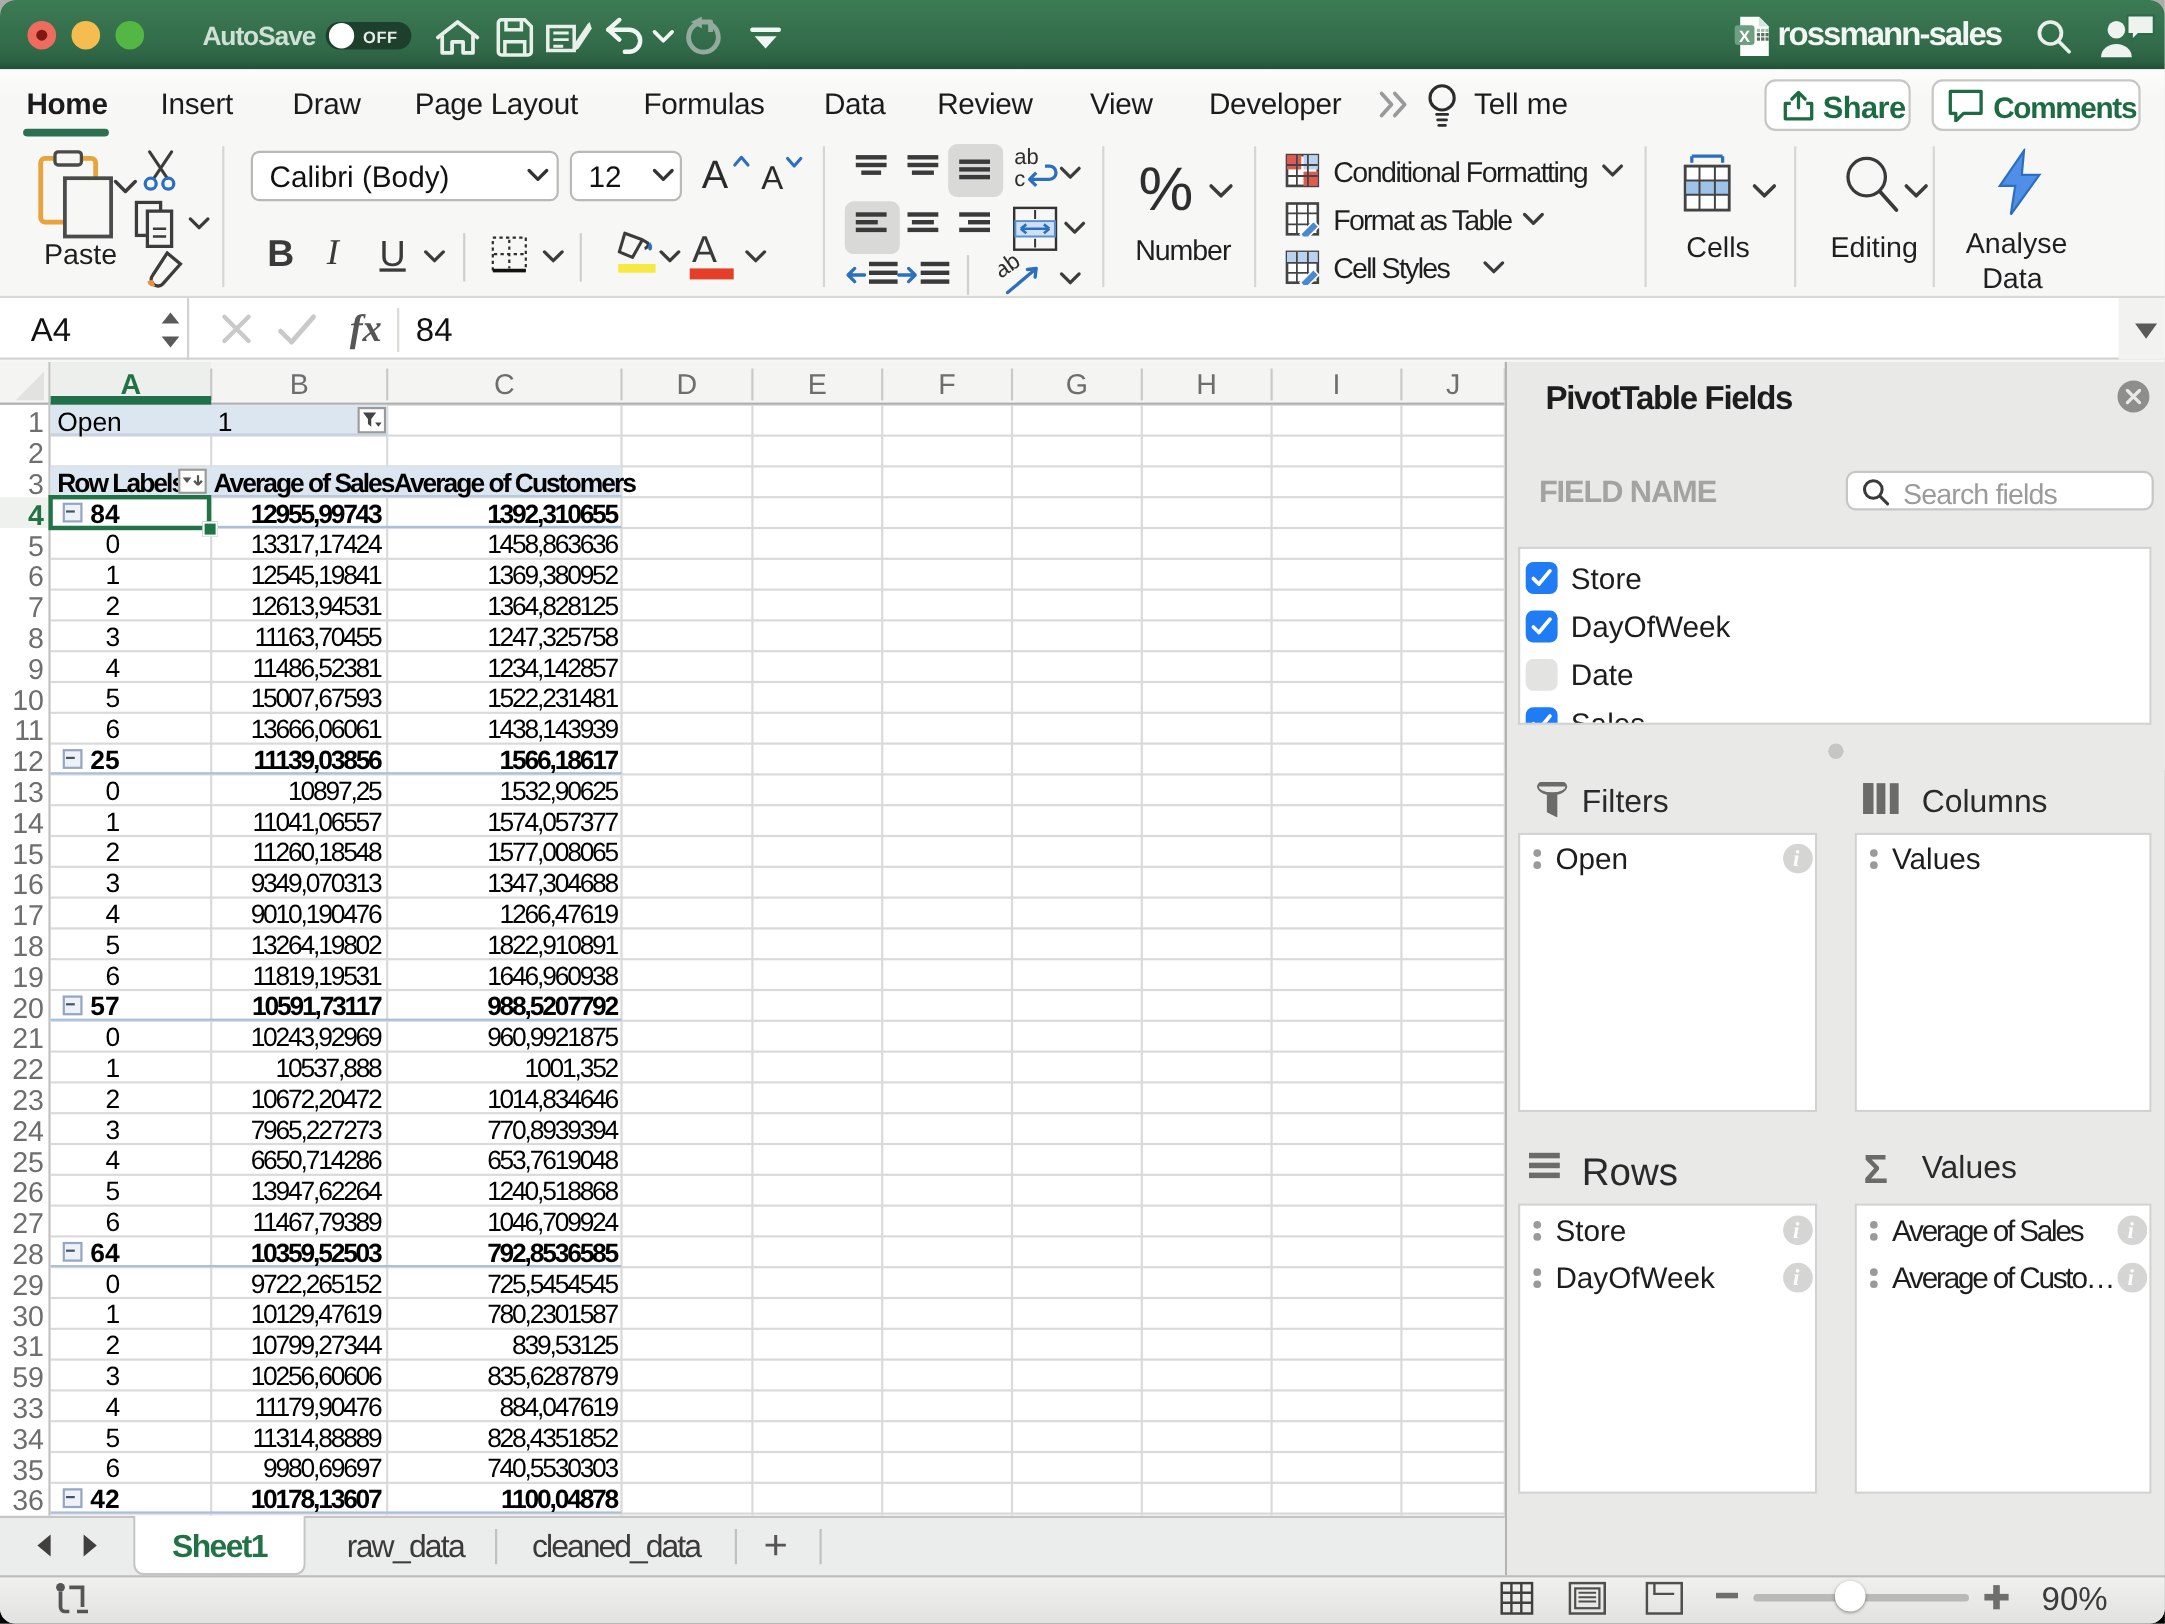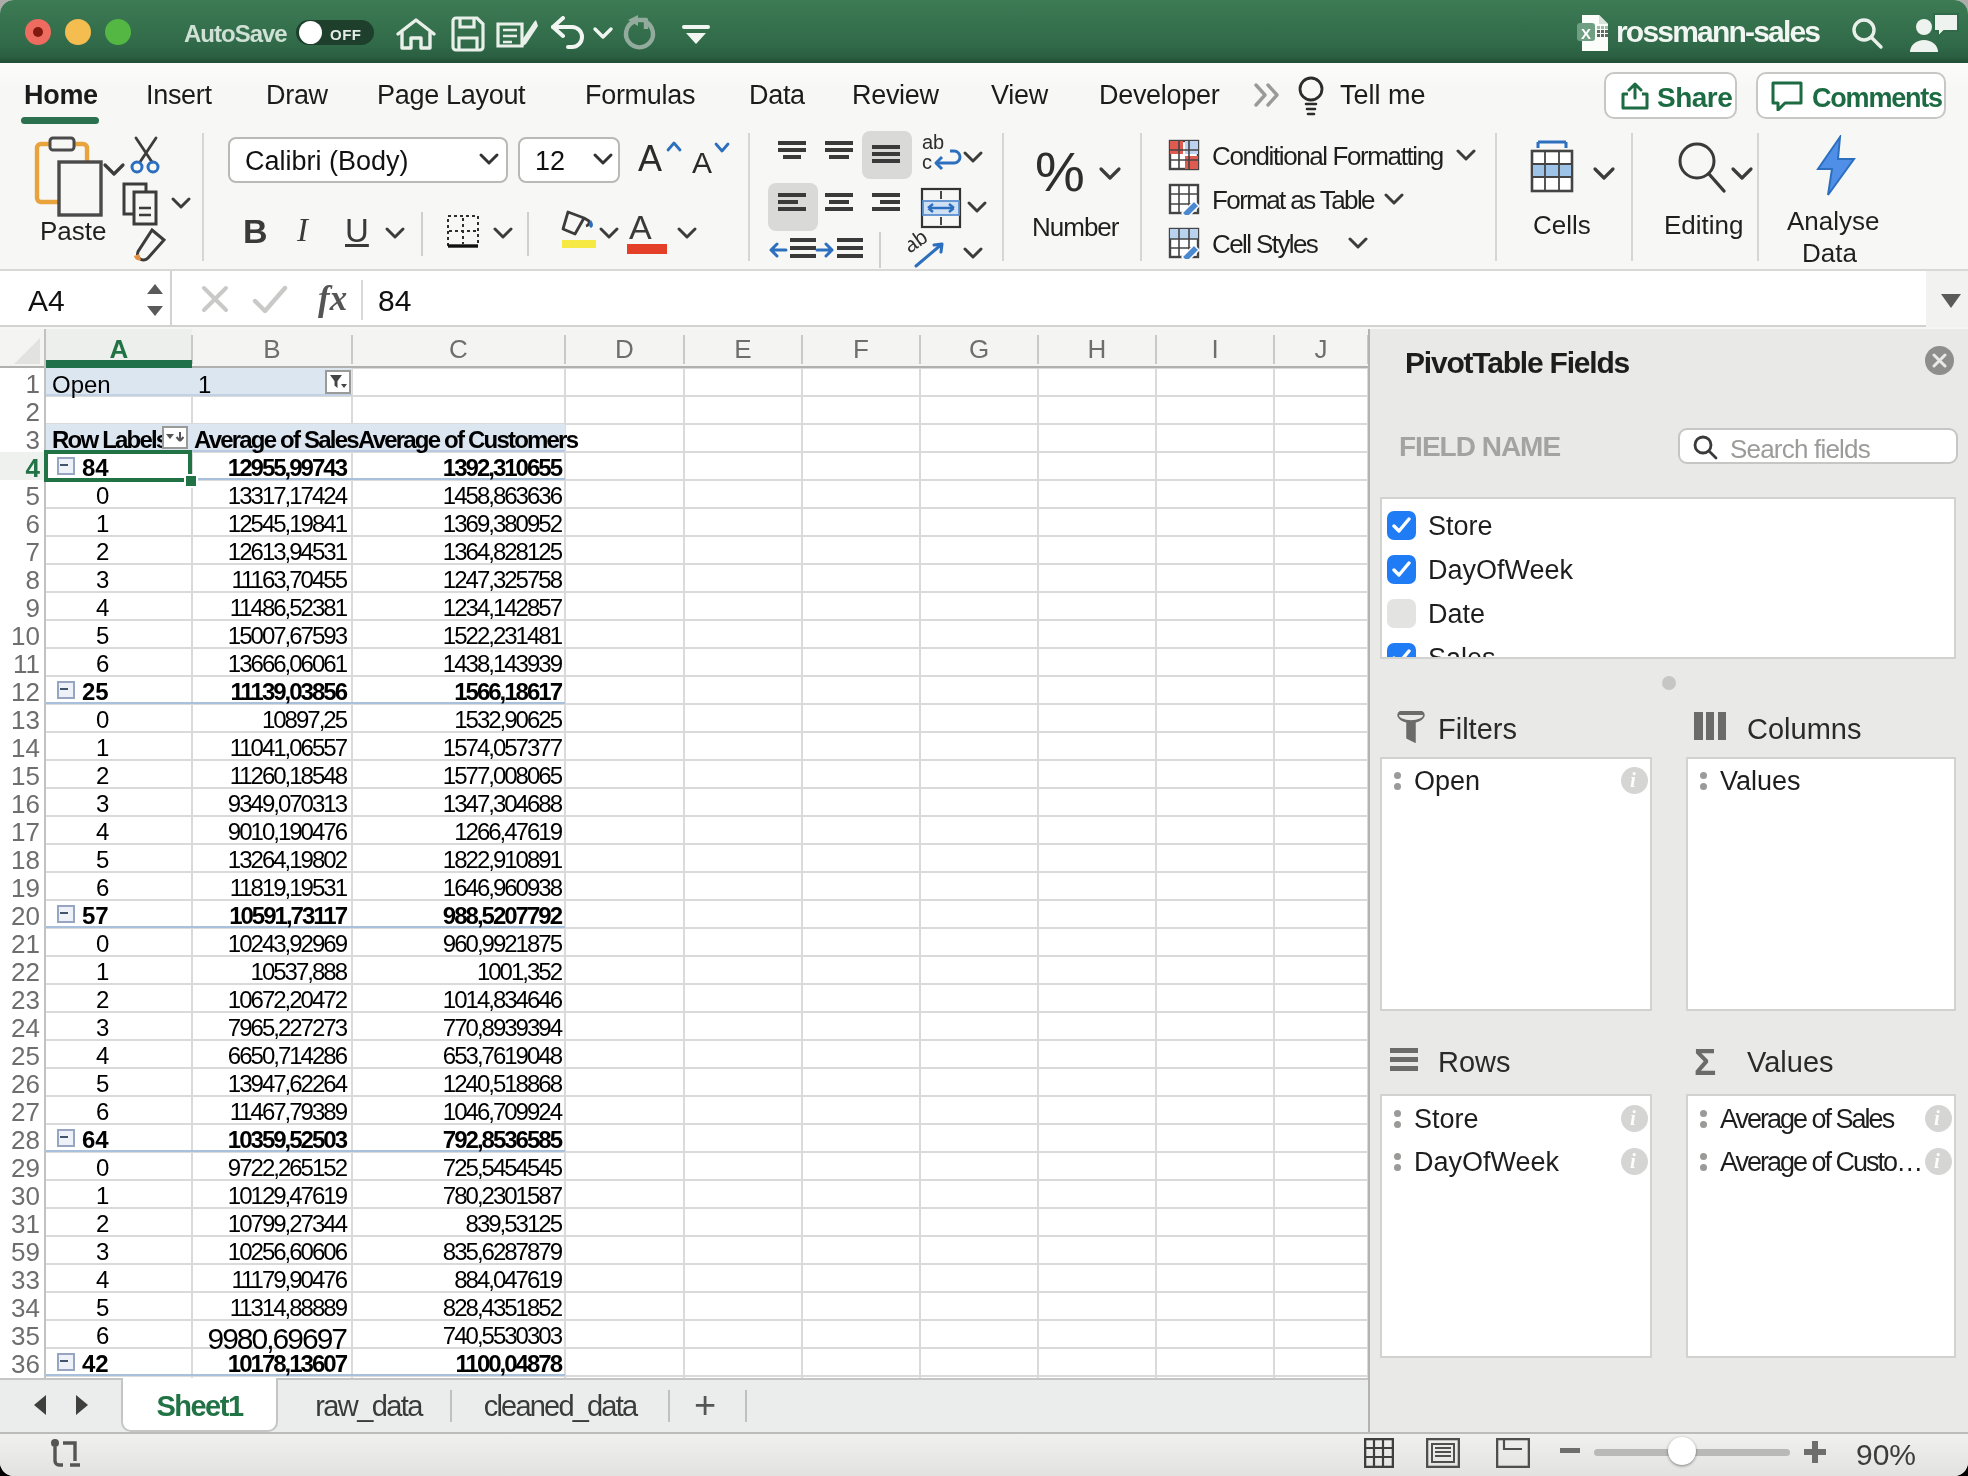--- a/index.html
+++ b/index.html
@@ -566,21 +566,21 @@
       <div class="abs" style="left:96px;top:909px;font-size:24px;color:#000;">3</div>
       <div class="abs" style="left:192px;top:909px;width:154px;text-align:right;font-size:24px;font-weight:400;color:#000;letter-spacing:-2px;">10256,60606</div>
       <div class="abs" style="left:352px;top:909px;width:209px;text-align:right;font-size:24px;font-weight:400;color:#000;letter-spacing:-2px;">835,6287879</div>
       <div class="abs" style="left:96px;top:937px;font-size:24px;color:#000;">4</div>
       <div class="abs" style="left:192px;top:937px;width:154px;text-align:right;font-size:24px;font-weight:400;color:#000;letter-spacing:-2px;">11179,90476</div>
       <div class="abs" style="left:352px;top:937px;width:209px;text-align:right;font-size:24px;font-weight:400;color:#000;letter-spacing:-2px;">884,047619</div>
       <div class="abs" style="left:96px;top:965px;font-size:24px;color:#000;">5</div>
       <div class="abs" style="left:192px;top:965px;width:154px;text-align:right;font-size:24px;font-weight:400;color:#000;letter-spacing:-2px;">11314,88889</div>
       <div class="abs" style="left:352px;top:965px;width:209px;text-align:right;font-size:24px;font-weight:400;color:#000;letter-spacing:-2px;">828,4351852</div>
       <div class="abs" style="left:96px;top:993px;font-size:24px;color:#000;">6</div>
-      <div class="abs" style="left:192px;top:993px;width:154px;text-align:right;font-size:30px;font-weight:400;color:#000;letter-spacing:-2px;">9980,69697</div>
+      <div class="abs" style="left:192px;top:993px;width:154px;text-align:right;font-size:24px;font-weight:400;color:#000;letter-spacing:-2px;">9980,69697</div>
       <div class="abs" style="left:352px;top:993px;width:209px;text-align:right;font-size:24px;font-weight:400;color:#000;letter-spacing:-2px;">740,5530303</div>
       <div class="abs" style="left:57px;top:1024px;width:18px;height:18px;background:#eef2f8;border:2px solid #95a5c2;"></div>
       <div class="abs" style="left:60px;top:1031px;width:8px;height:2px;background:#44536b;"></div>
       <div class="abs" style="left:82px;top:1021px;font-size:24px;font-weight:700;color:#000;">42</div>
       <div class="abs" style="left:46px;top:1045px;width:519px;height:2px;background:#a9c0dd;"></div>
       <div class="abs" style="left:192px;top:1021px;width:154px;text-align:right;font-size:24px;font-weight:700;color:#000;letter-spacing:-2px;">10178,13607</div>
       <div class="abs" style="left:352px;top:1021px;width:209px;text-align:right;font-size:24px;font-weight:700;color:#000;letter-spacing:-2px;">1100,04878</div>
       <div class="abs" style="left:44px;top:121px;width:148px;height:32px;border:4px solid #217346;background:transparent;"></div>
       <div class="abs" style="left:184px;top:145px;width:14px;height:14px;background:#217346;border:2px solid #fff;"></div>
     </div>
@@ -633,21 +633,21 @@
     <div class="abs" style="left:1394px;top:783px;width:7px;height:7px;border-radius:50%;background:#9a9a99;"></div>
     <div class="abs" style="left:1414px;top:766px;font-size:27px;color:#1d1d1d;">Open</div>
     <div class="abs" style="left:1621px;top:767px;width:27px;height:27px;border-radius:50%;background:#d5d5d4;"></div>
     <div class="abs" style="left:1630px;top:768px;font-size:21px;font-style:italic;font-weight:700;color:#fdfdfd;font-family:'Liberation Serif',serif;">i</div>
     <div class="abs" style="left:1700px;top:772px;width:7px;height:7px;border-radius:50%;background:#9a9a99;"></div>
     <div class="abs" style="left:1700px;top:783px;width:7px;height:7px;border-radius:50%;background:#9a9a99;"></div>
     <div class="abs" style="left:1720px;top:766px;font-size:27px;color:#1d1d1d;">Values</div>
     <div class="abs" style="left:1390px;top:1048px;width:28px;height:5px;background:#6b6b6a;"></div>
     <div class="abs" style="left:1390px;top:1057px;width:28px;height:5px;background:#6b6b6a;"></div>
     <div class="abs" style="left:1390px;top:1066px;width:28px;height:5px;background:#6b6b6a;"></div>
-    <div class="abs" style="left:1438px;top:1046px;font-size:29px;color:#2a2a2a;">Rows</div>
+    <div class="abs" style="left:1438px;top:1046px;font-size:35px;color:#2a2a2a;">Rows</div>
     <div class="abs" style="left:1694px;top:1042px;font-size:37px;font-weight:600;color:#6b6b6a;">Σ</div>
     <div class="abs" style="left:1747px;top:1046px;font-size:29px;color:#2a2a2a;">Values</div>
     <div class="abs" style="left:1380px;top:1094px;width:272px;height:264px;background:#fff;border:2px solid #d2d2d1;"></div>
     <div class="abs" style="left:1686px;top:1094px;width:270px;height:264px;background:#fff;border:2px solid #d2d2d1;"></div>
     <div class="abs" style="left:1394px;top:1110px;width:7px;height:7px;border-radius:50%;background:#9a9a99;"></div>
     <div class="abs" style="left:1394px;top:1121px;width:7px;height:7px;border-radius:50%;background:#9a9a99;"></div>
     <div class="abs" style="left:1414px;top:1104px;font-size:27px;color:#1d1d1d;">Store</div>
     <div class="abs" style="left:1621px;top:1105px;width:27px;height:27px;border-radius:50%;background:#d5d5d4;"></div>
     <div class="abs" style="left:1630px;top:1106px;font-size:21px;font-style:italic;font-weight:700;color:#fdfdfd;font-family:'Liberation Serif',serif;">i</div>
     <div class="abs" style="left:1394px;top:1153px;width:7px;height:7px;border-radius:50%;background:#9a9a99;"></div>

